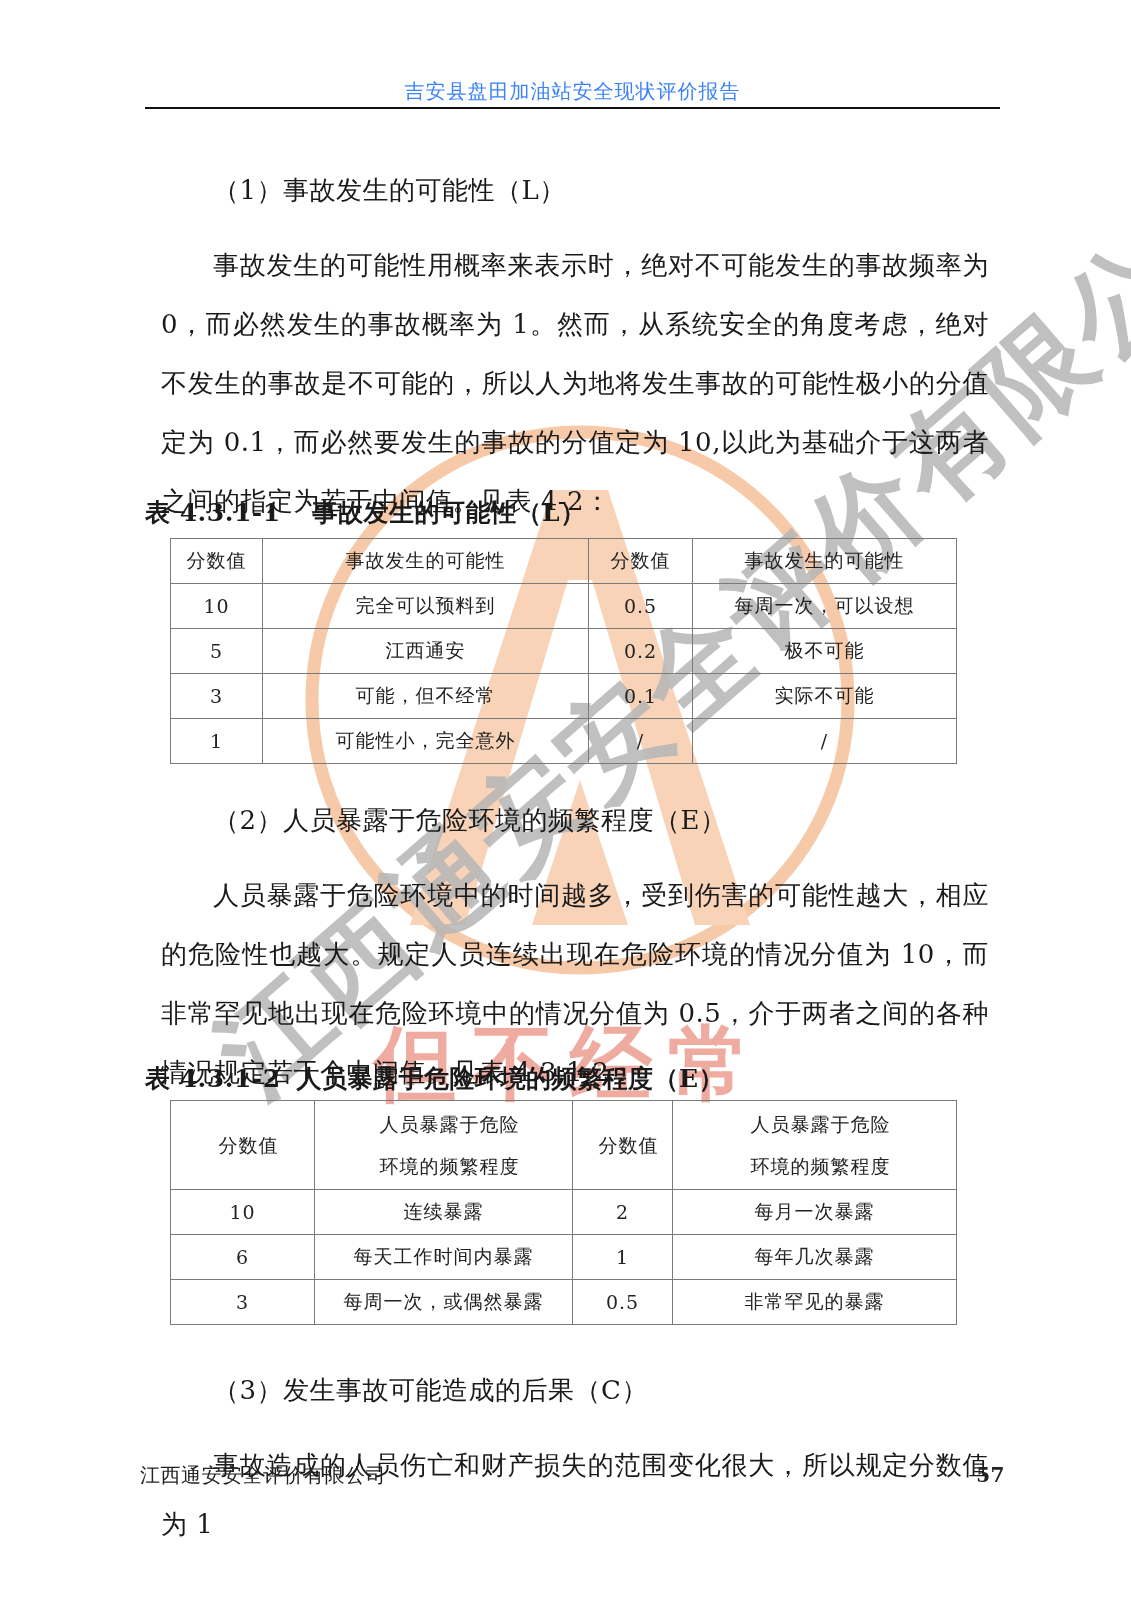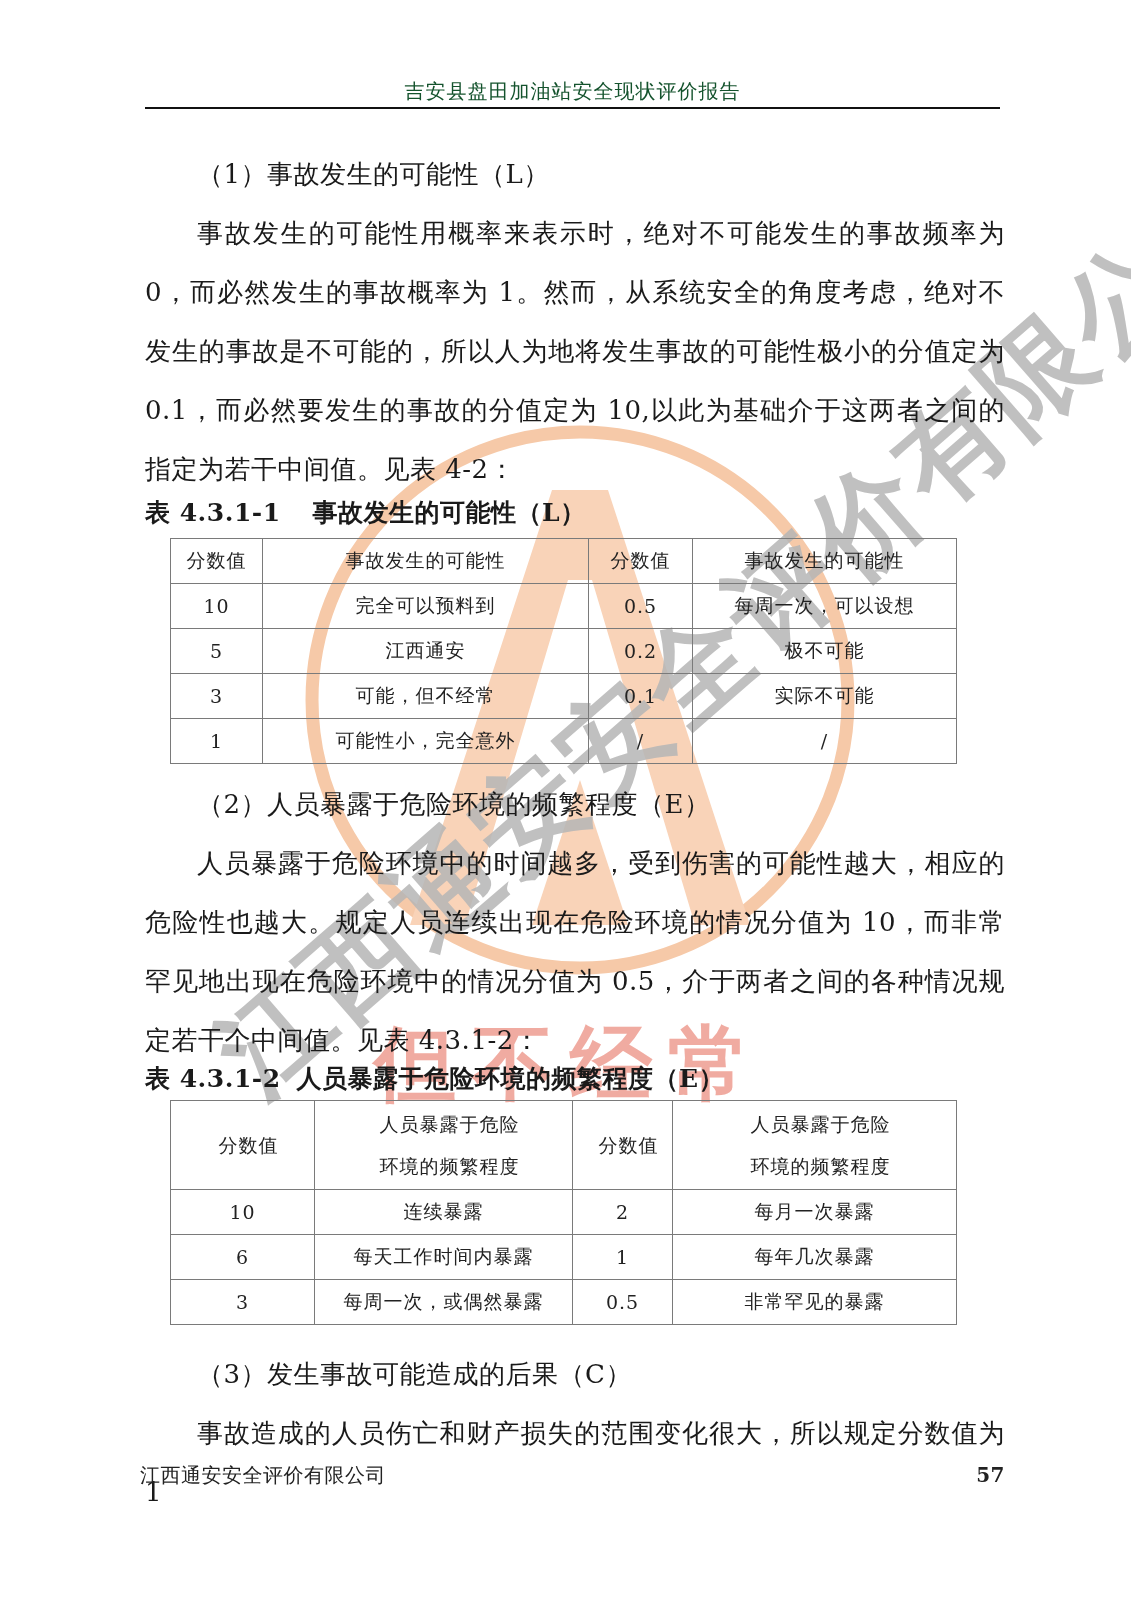--- a/index.html
+++ b/index.html
@@ -92,39 +92,39 @@
 
   
   .doc-header {
     position: absolute;
     left: 145px;
     top: 78px;
     width: 855px;
     text-align: center;
     font-size: 20px;
     letter-spacing: 1px;
-    color: #14532d;
+    color: #3b82f6;
   }
   .header-rule {
     position: absolute;
     left: 145px;
     top: 107px;
     width: 855px;
     height: 0;
     border-top: 2.5px solid #111;
   }
 
   
   .body-block {
     position: absolute;
     left: 145px;
     width: 860px;
   }
   p.para {
-    margin: 0;
+    margin: 16px;
     font-size: 26px;
     line-height: 59px;
     text-align: justify;
     text-justify: inter-ideograph;
     letter-spacing: .5px;
     text-indent: 0;
   }
   p.para.indent {
     text-indent: 52px;
   }

